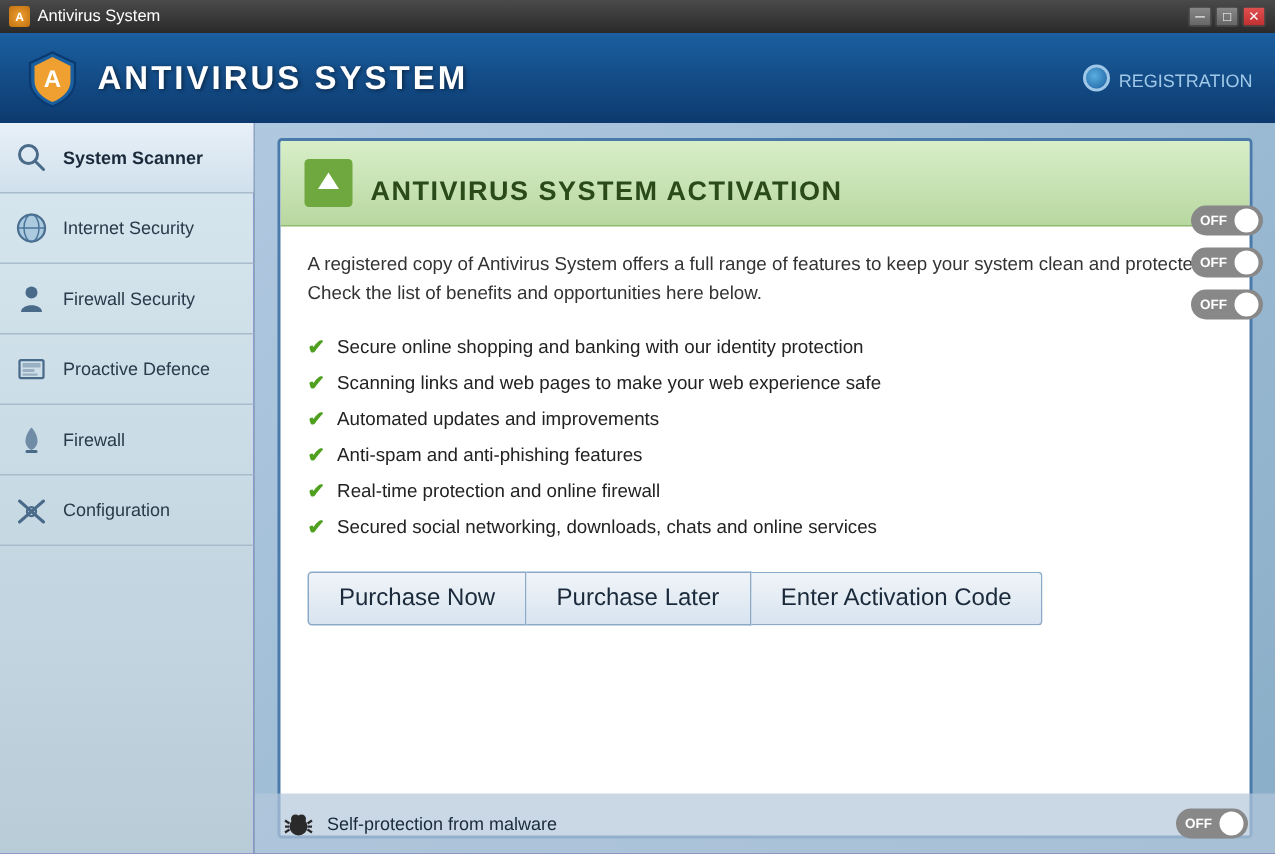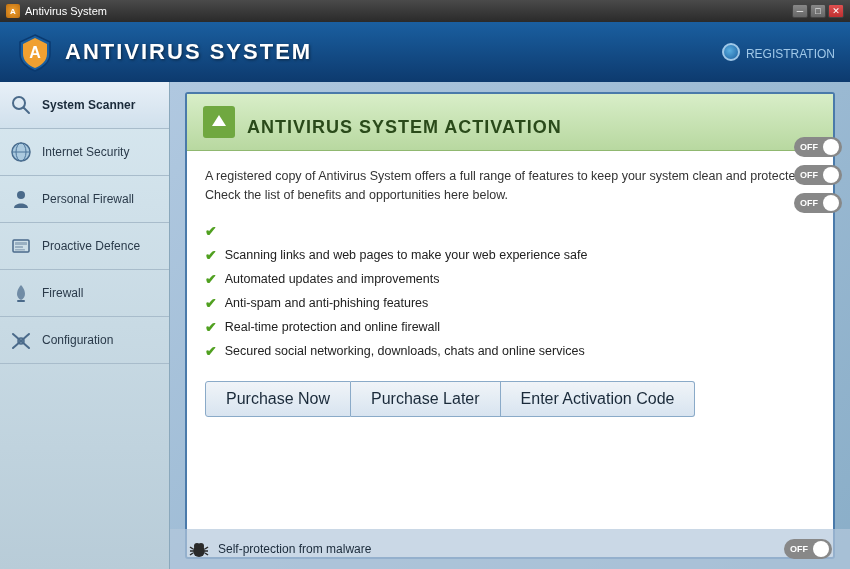--- a/index.html
+++ b/index.html
@@ -304,21 +304,21 @@
       <span class="sidebar-item-label">Internet Security</span>
     </div>
 
     <div class="sidebar-item">
       <div class="sidebar-item-icon">
         <svg width="22" height="22" viewBox="0 0 22 22">
           <circle cx="11" cy="7" r="4" fill="#4a6a8a"></circle>
           <path d="M4 20 C4 14 18 14 18 20" fill="#4a6a8a"></path>
         </svg>
       </div>
-      <span class="sidebar-item-label">Personal Firewall</span>
+      <span class="sidebar-item-label">Firewall Security</span>
     </div>
 
     <div class="sidebar-item">
       <div class="sidebar-item-icon">
         <svg width="22" height="22" viewBox="0 0 22 22">
           <rect x="3" y="5" width="16" height="12" rx="1" fill="none" stroke="#4a6a8a" stroke-width="1.5"></rect>
           <rect x="5" y="7" width="12" height="3" rx="0.5" fill="#4a6a8a" opacity="0.4"></rect>
           <rect x="5" y="11" width="8" height="2" rx="0.5" fill="#4a6a8a" opacity="0.4"></rect>
           <rect x="5" y="14" width="10" height="1.5" rx="0.5" fill="#4a6a8a" opacity="0.4"></rect>
         </svg>
@@ -361,20 +361,21 @@
         </div>
         <span class="activation-title">ANTIVIRUS SYSTEM ACTIVATION</span>
       </div>
 
       <div class="activation-body">
         <p class="activation-desc">A registered copy of Antivirus System offers a full range of features to keep your system clean and protected. Check the list of benefits and opportunities here below.</p>
 
         <ul class="feature-list">
           <li>
             <span class="check-icon">✔</span>
+            <span>Secure online shopping and banking with our identity protection</span>
           </li>
           <li>
             <span class="check-icon">✔</span>
             <span>Scanning links and web pages to make your web experience safe</span>
           </li>
           <li>
             <span class="check-icon">✔</span>
             <span>Automated updates and improvements</span>
           </li>
           <li>

